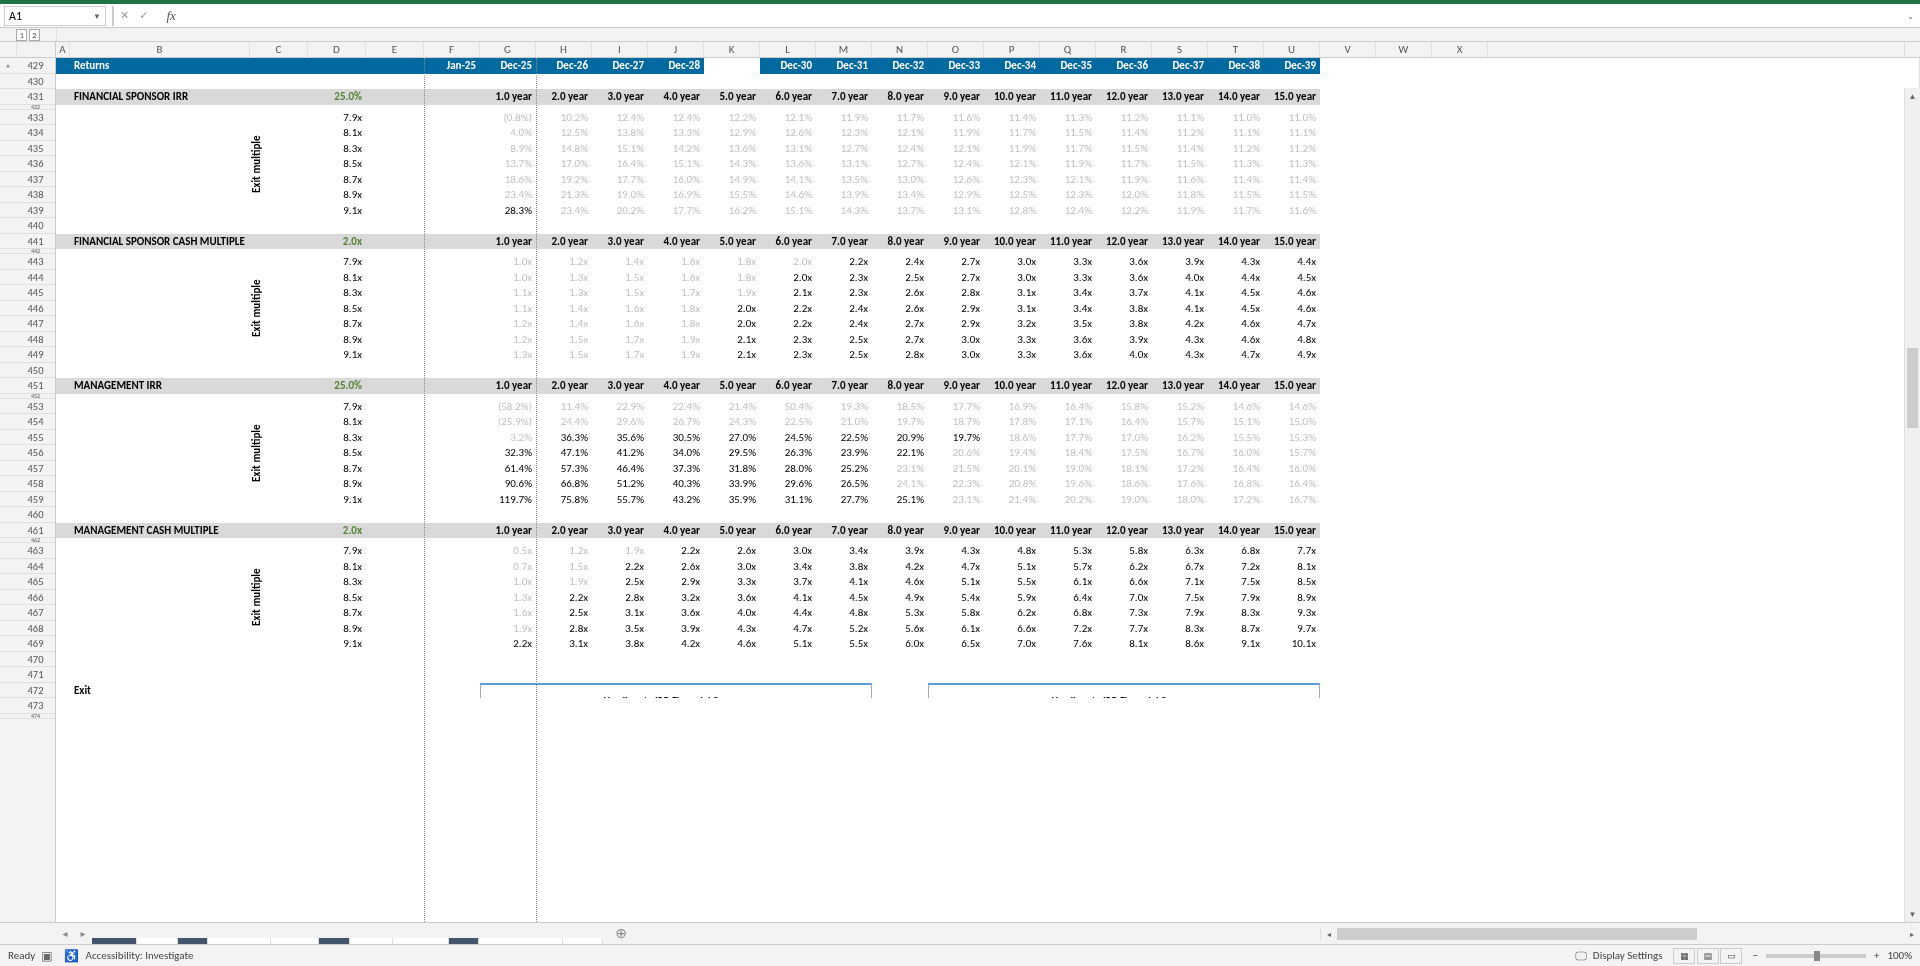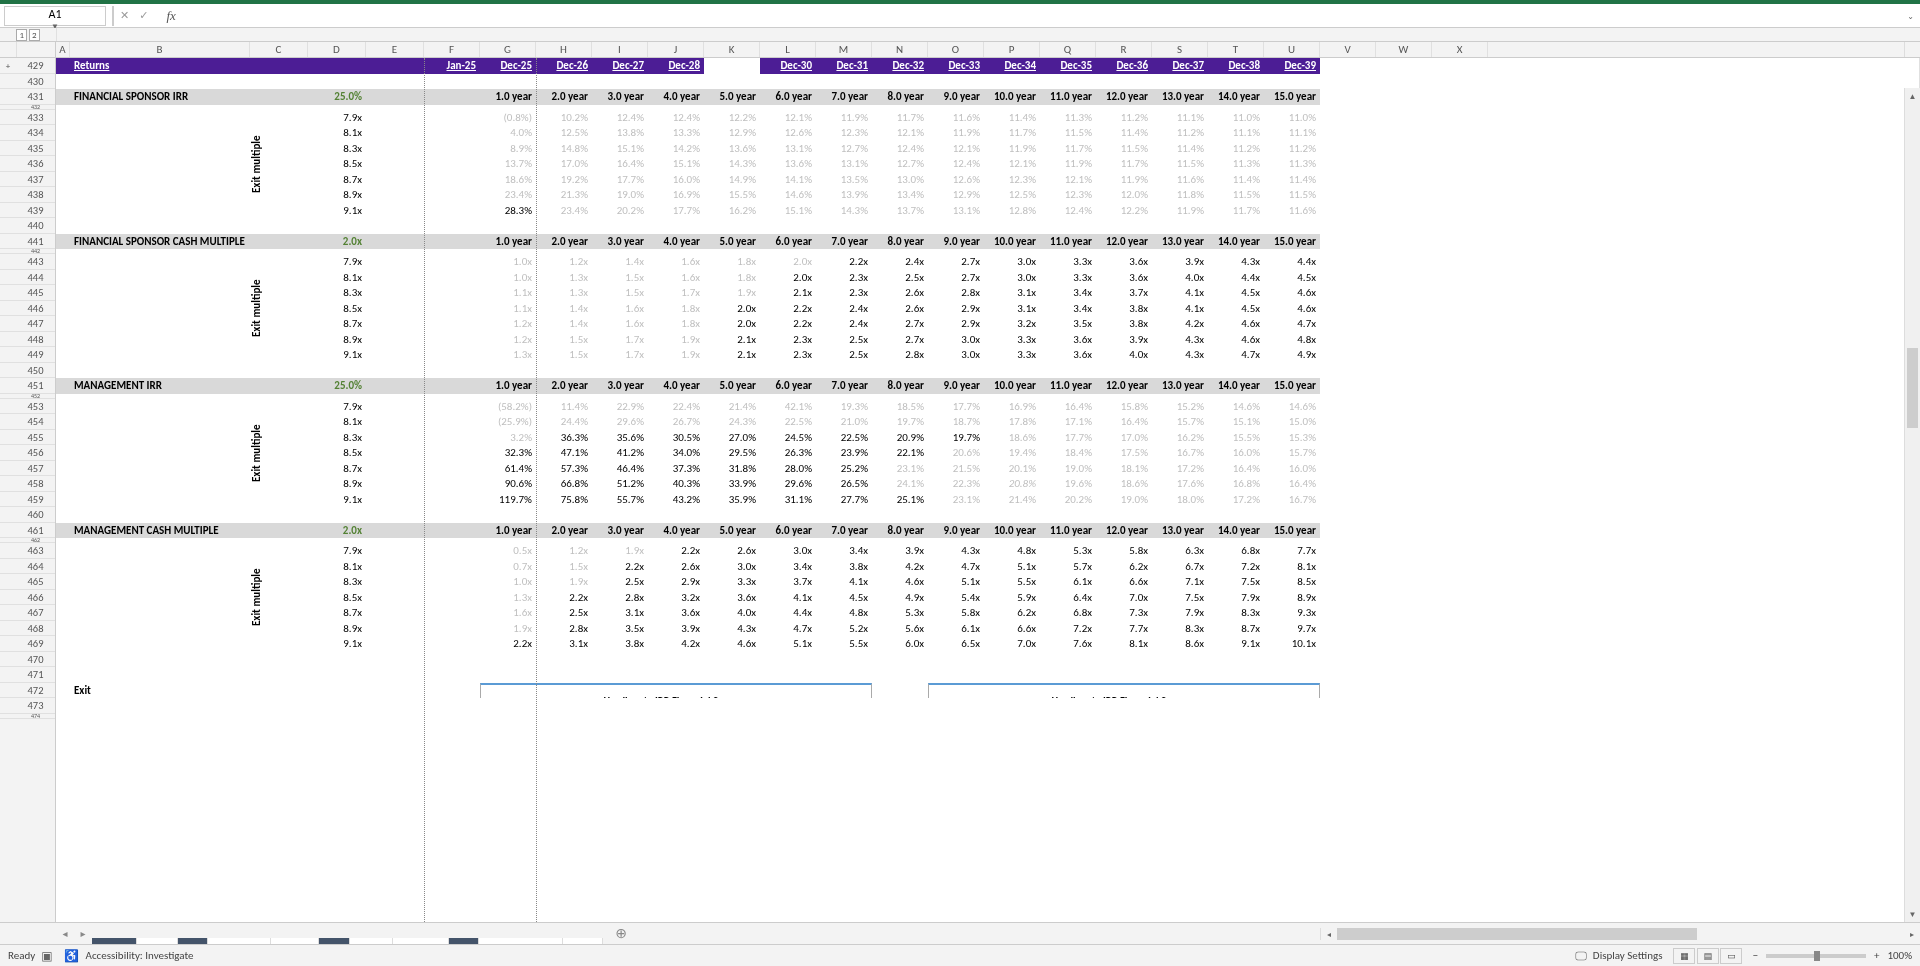--- a/index.html
+++ b/index.html
@@ -1,20 +1,20 @@
 <!DOCTYPE html>
 <html><head>
 <meta charset="utf-8">
 <style>
   * { box-sizing: border-box; margin: 0; padding: 0; }
   html, body { width: 100%; height: 100%; font-family: Calibri, Arial, sans-serif; font-size: 11px; background: #fff; overflow: hidden; }
   .app { display: flex; flex-direction: column; height: 100vh; }
   .top-green { height: 4px; background: #217346; }
   .formula-bar { display: flex; align-items: center; height: 24px; border-bottom: 1px solid #ccc; background: #fff; }
-  .name-box { display: flex; align-items: center; justify-content: space-between; width: 102px; height: 20px; border: 1px solid #ccc; margin-left: 4px; padding: 0 4px; font-size: 12px; flex-direction: column; }
+  .name-box { display: flex; align-items: center; justify-content: space-between; width: 102px; height: 20px; border: 1px solid #ccc; margin-left: 4px; padding: 0 4px; font-size: 12px; }
   .name-box .chev { font-size: 8px; color: #666; }
   .fb-sep { width: 2px; height: 20px; background: #ccc; margin: 0 6px; }
   .fb-icons { display: flex; align-items: center; gap: 10px; color: #999; }
   .fb-fx { font-style: italic; font-family: 'Times New Roman', serif; font-size: 13px; margin-left: 8px; color: #555; }
   .fb-drop { margin-left: auto; margin-right: 6px; font-size: 8px; color: #666; }
   .outline-bar { display: flex; height: 14px; border-bottom: 1px solid #ccc; background: #f3f3f3; font-size: 9px; color: #555; }
   .outline-left { width: 56px; display: flex; align-items: center; justify-content: center; gap: 2px; }
   .outline-left span { border: 1px solid #aaa; padding: 0 2px; line-height: 10px; background: #fff; }
   .outline-cols { flex: 1; display: flex; border-left: 1px solid #e0e0e0; }
   .col-head-row { display: flex; height: 16px; background: #f3f3f3; border-bottom: 1px solid #ccc; }
@@ -28,21 +28,21 @@
   .rh .plus { width: 16px; display: flex; align-items: center; justify-content: center; font-size: 9px; }
   .rh .num { flex: 1; line-height: 15.5px; }
   .rh.small { height: 5px; font-size: 6px; }
   .rh.small .num { line-height: 5px; }
   .grid { flex: 1; position: relative; overflow: hidden; border-right: 1px solid #e0e0e0; }
   .row { display: flex; height: 15.5px; }
   .row.small { height: 5px; }
   .cell { flex-shrink: 0; padding-right: 4px; text-align: right; line-height: 15.5px; font-size: 11px; overflow: hidden; white-space: nowrap; }
   .cell.left { text-align: left; padding-left: 4px; padding-right: 0; }
   .cell.center { text-align: center; }
-  .black-hdr { background: #4c1d95; color: #fff; font-weight: bold; text-decoration: underline; }
+  .black-hdr { background: #0369a1; color: #fff; font-weight: bold; }
   .grey-hdr { background: #d9d9d9; font-weight: bold; }
   .green { color: #548235; }
   .grey { color: #bfbfbf; }
   .bold { font-weight: bold; }
   .vsep-f { position: absolute; top: 0; bottom: 0; border-right: 1px dotted #888; }
   .vsep-g { position: absolute; top: 0; bottom: 0; border-right: 1px dotted #888; }
   .vlabel { writing-mode: vertical-rl; transform: rotate(180deg); font-weight: bold; font-size: 11px; text-align: center; height: 108px; line-height: 14px; }
   .scroll-v { position: absolute; right: 0; top: 30px; bottom: 0; width: 16px; background: #f0f0f0; border-left: 1px solid #ddd; }
   .scroll-v .arr { height: 16px; text-align: center; font-size: 8px; color: #666; line-height: 16px; }
   .scroll-v .thumb { position: absolute; left: 2px; right: 2px; top: 260px; height: 80px; background: #cdcdcd; }
@@ -747,21 +747,21 @@
             <div class="vlabel" style="position: absolute; left: 0px; top: 0px;">Exit multiple</div>
           </div>
           <div class="cell " style="width: 58px;">7.9x</div>
           <div class="cell " style="width: 58px;"></div>
           <div class="cell " style="width: 56px;"></div>
           <div class="cell grey" style="width: 56px;">(58.2%)</div>
           <div class="cell grey" style="width: 56px;">11.4%</div>
           <div class="cell grey" style="width: 56px;">22.9%</div>
           <div class="cell grey" style="width: 56px;">22.4%</div>
           <div class="cell grey" style="width: 56px;">21.4%</div>
-          <div class="cell grey" style="width: 56px;">42.1%</div>
+          <div class="cell grey" style="width: 56px;">50.4%</div>
           <div class="cell grey" style="width: 56px;">19.3%</div>
           <div class="cell grey" style="width: 56px;">18.5%</div>
           <div class="cell grey" style="width: 56px;">17.7%</div>
           <div class="cell grey" style="width: 56px;">16.9%</div>
           <div class="cell grey" style="width: 56px;">16.4%</div>
           <div class="cell grey" style="width: 56px;">15.8%</div>
           <div class="cell grey" style="width: 56px;">15.2%</div>
           <div class="cell grey" style="width: 56px;">14.6%</div>
           <div class="cell grey" style="width: 56px;">14.6%</div>
         </div>

